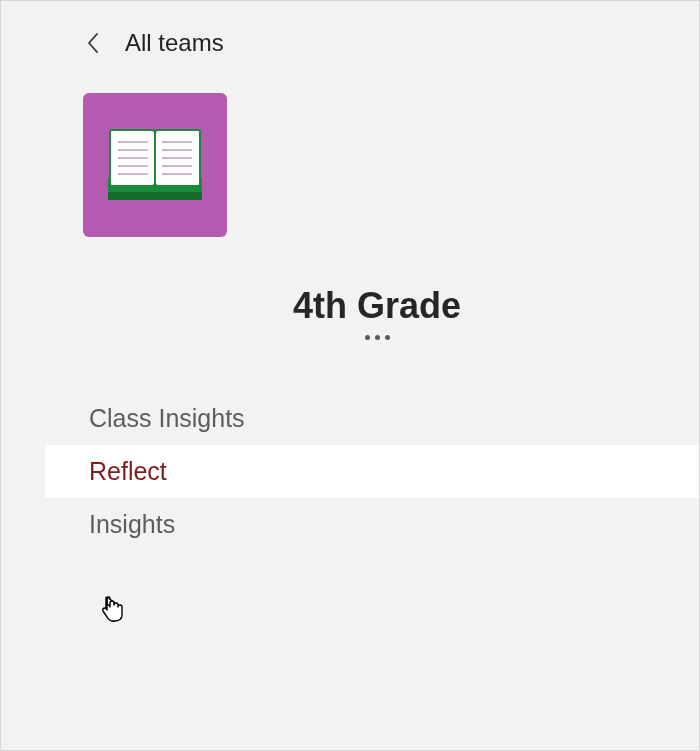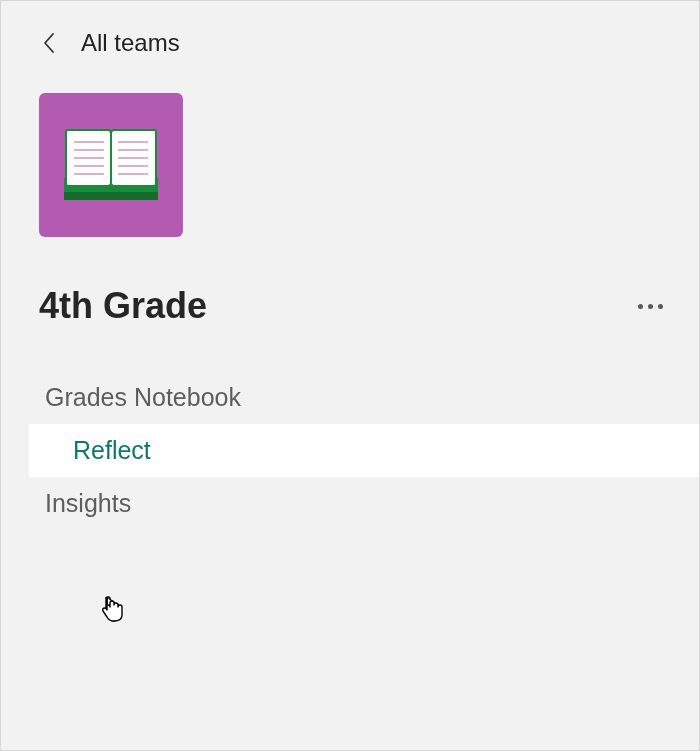--- a/index.html
+++ b/index.html
@@ -13,20 +13,21 @@
       width: 700px;
       height: 751px;
       overflow: hidden;
     }
     .container {
       width: 100%;
       height: 100%;
       background: #f2f2f2;
       border: 1px solid #d6d6d6;
       position: relative;
+      padding-left: 44px;
     }
     .back-row {
       display: flex;
       align-items: center;
       padding: 28px 0 0 38px;
       gap: 22px;
     }
     .back-chevron {
       width: 20px;
       height: 20px;
@@ -54,22 +55,22 @@
       align-items: center;
       justify-content: center;
     }
     .team-tile svg {
       width: 110px;
       height: 90px;
     }
     .team-header {
       display: flex;
       align-items: center;
-      justify-content: space-between;
       padding: 48px 28px 0 38px;
+      flex-direction: column;
     }
     .team-name {
       font-size: 36px;
       font-weight: 700;
       color: #262626;
     }
     .more-button {
       display: flex;
       gap: 5px;
       padding: 8px;
@@ -87,22 +88,21 @@
     .channel-item {
       padding: 12px 0 12px 44px;
       font-size: 25px;
       color: #5d5d5d;
       font-weight: 400;
       cursor: pointer;
       position: relative;
     }
     .channel-item.selected {
       background: #ffffff;
-      color: #0f766e;
-      margin-left: 28px;
+      color: #7f1d1d;
     }
     .cursor-pointer {
       position: absolute;
       left: 98px;
       top: 592px;
       pointer-events: none;
       z-index: 10;
     }
     .cursor-pointer svg {
       width: 28px;
@@ -145,21 +145,21 @@
   <div class="team-header">
     <div class="team-name">4th Grade</div>
     <div class="more-button">
       <span></span>
       <span></span>
       <span></span>
     </div>
   </div>
 
   <div class="channels">
-    <div class="channel-item">Grades Notebook</div>
+    <div class="channel-item">Class Insights</div>
     <div class="channel-item selected">Reflect</div>
     <div class="channel-item">Insights</div>
   </div>
 
   <div class="cursor-pointer">
     <svg viewBox="0 0 28 32">
       <path d="M 8 4 L 8 20 L 12 17 L 15 24 L 19 22 L 16 15 L 21 14 Z" fill="#ffffff" stroke="#000" stroke-width="1.5" stroke-linejoin="round"></path>
       <path d="M 10 22 Q 10 28 14 28 Q 18 28 18 24" fill="none" stroke="#000" stroke-width="1.5" stroke-linecap="round"></path>
       <path d="M 6 21 Q 6 29 14 30 Q 22 29 21 23" fill="none" stroke="#000" stroke-width="1" stroke-linecap="round" opacity="0"></path>
       <g transform="translate(2,2)">

